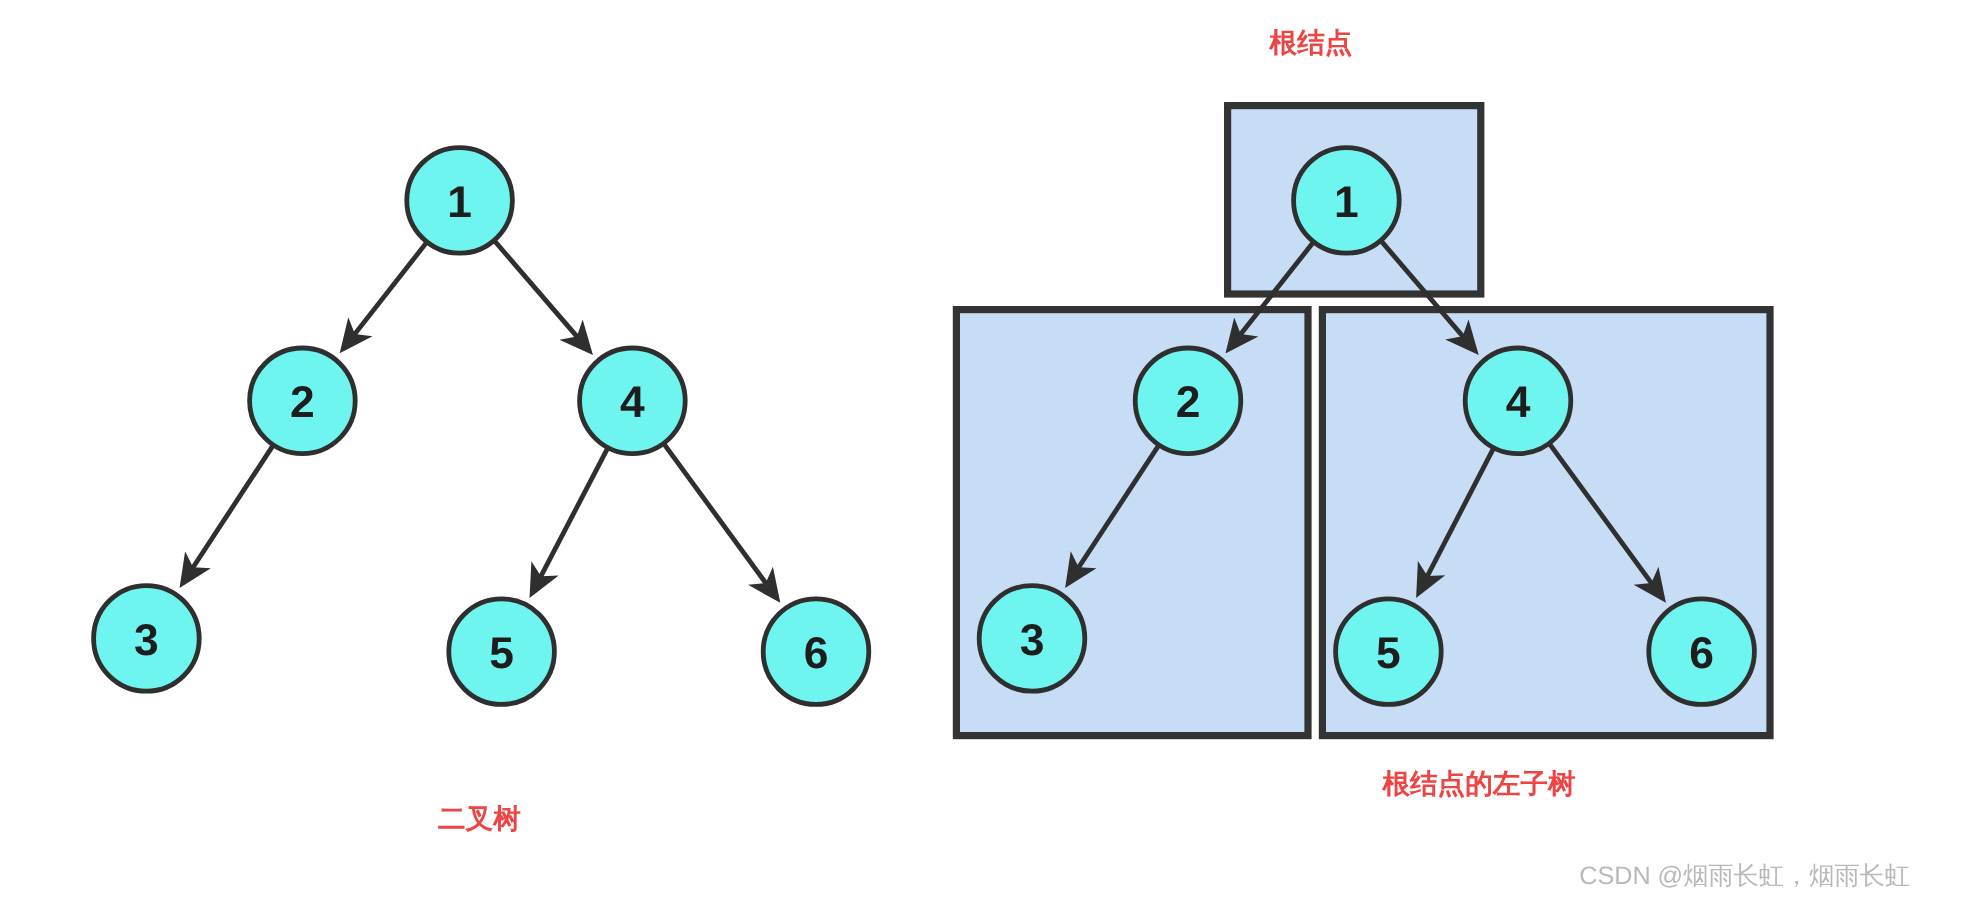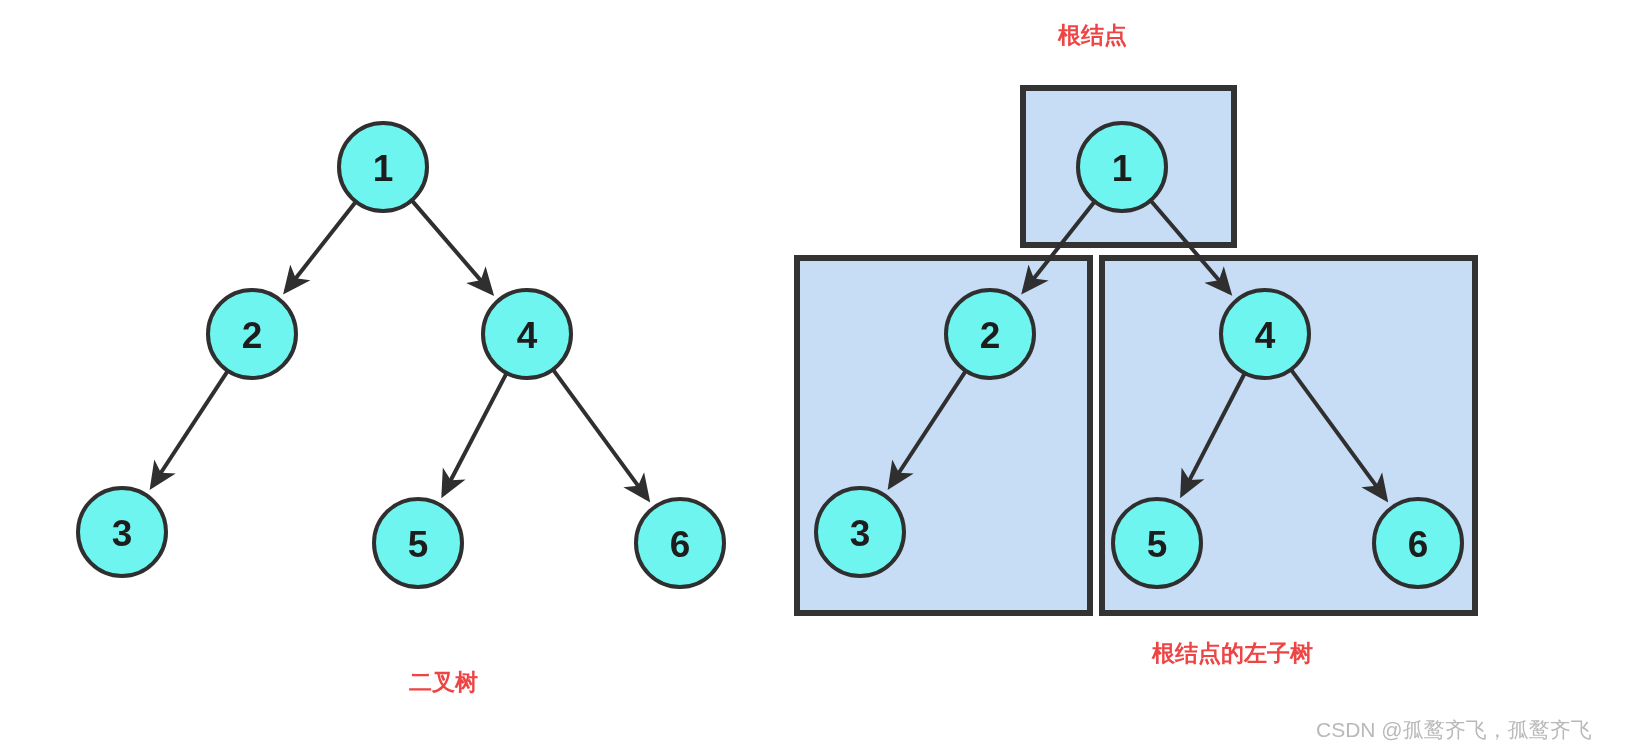--- a/index.html
+++ b/index.html
@@ -142,17 +142,17 @@
           <text x="1418" y="544" class="node-label">6</text>
         </g>
       </g>
   </svg>
 
   <div class="caption" style="left:1058px; top:20px;">根结点</div>
 
 
   <div class="caption" style="left:1152px; top:638px;">根结点的左子树</div>
 
-  <div class="caption" style="left:365px; top:667px;margin-left:44px;">二叉树</div>
+  <div class="caption" style="left:365px; top:667px;">二叉树</div>
 
-  <div class="watermark" style="left:1316px; top:716px;">CSDN @孤鹜齐飞，孤鹜齐飞</div>
+  <div class="watermark" style="left:1316px; top:716px;">CSDN @烟雨长虹，烟雨长虹</div>
 
 </div>
 
 </body></html>

